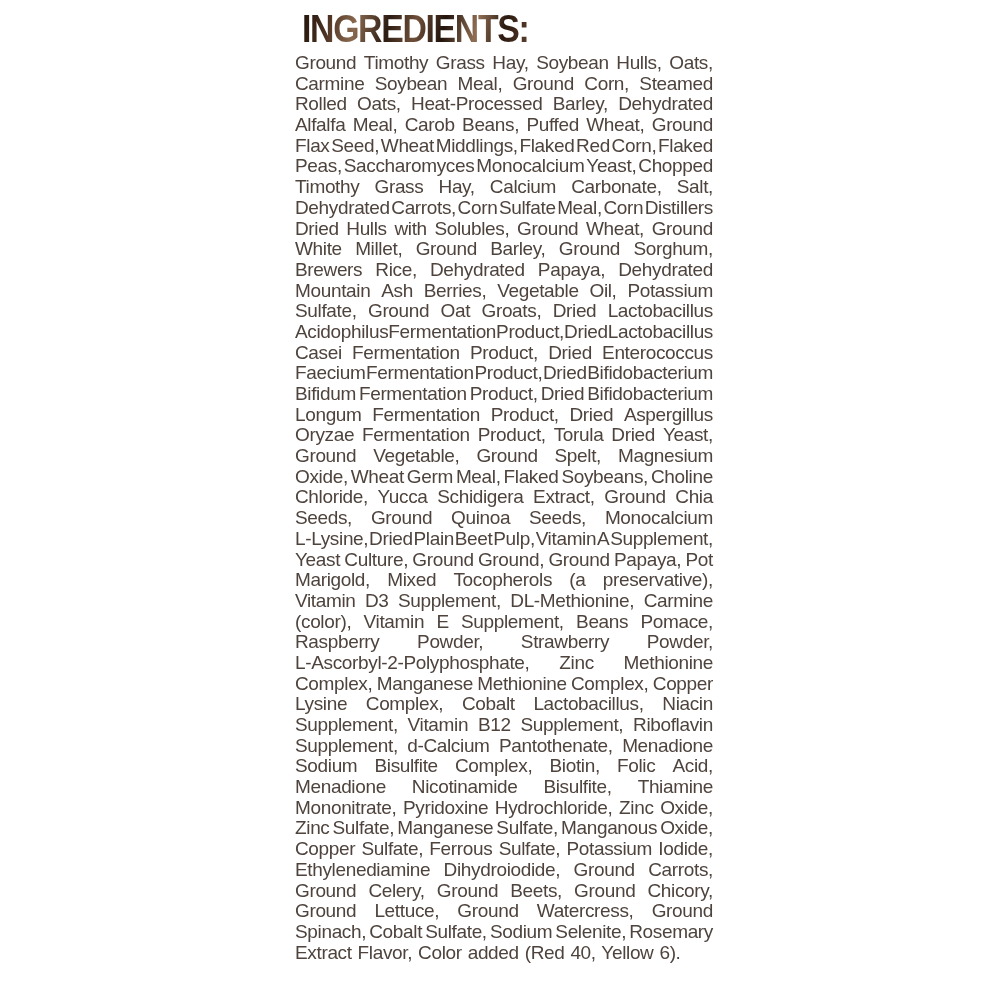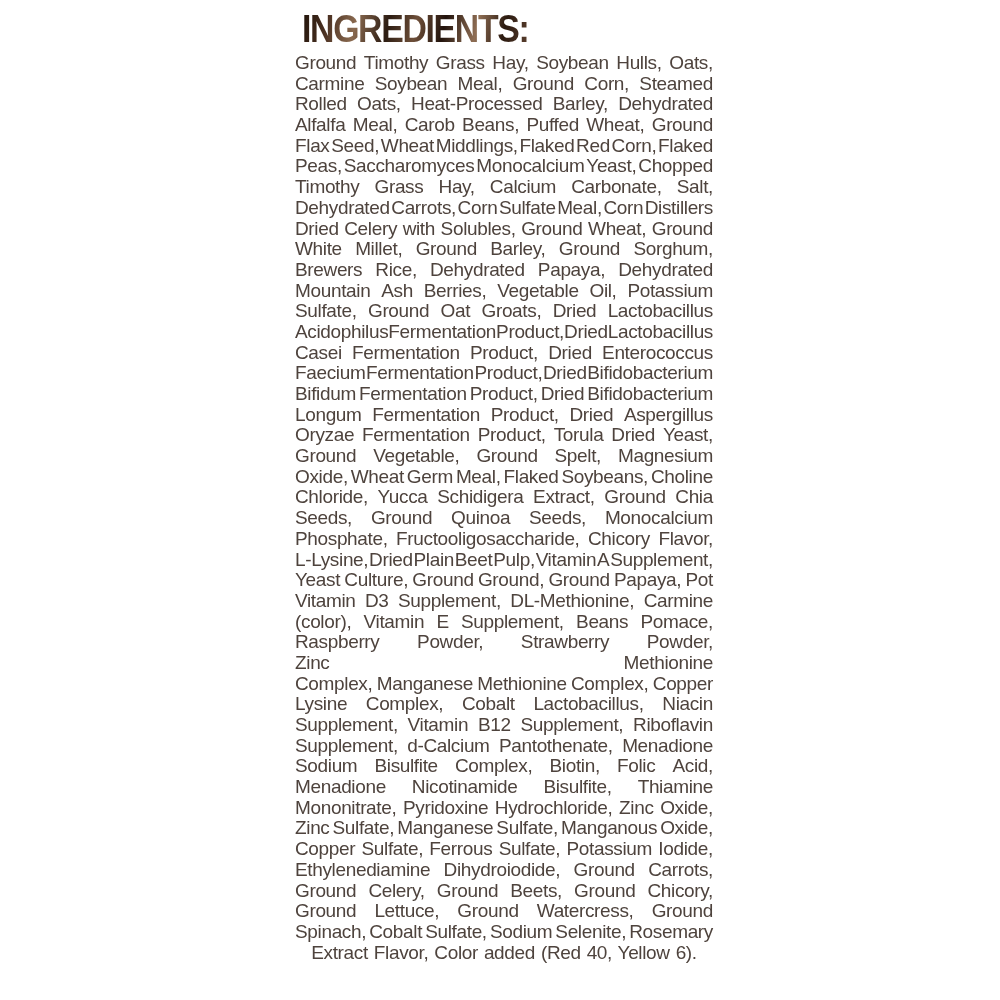--- a/index.html
+++ b/index.html
@@ -57,21 +57,21 @@
   .line {
     display: flex;
     justify-content: space-between;
     align-items: baseline;
     height: 20.7px;
     line-height: 20.7px;
     white-space: nowrap;
   }
   .line.last {
     display: block;
-    text-align: center;
+    text-align: left;
     word-spacing: 1px;
   }
 </style>
 </head>
 <body>
 
 <div class="label-panel">
   <h1 class="heading">INGREDIENTS:</h1>
   <div class="ingredients-text">
       <div class="line">
@@ -136,21 +136,21 @@
         <span>Dehydrated</span>
         <span>Carrots,</span>
         <span>Corn</span>
         <span>Sulfate</span>
         <span>Meal,</span>
         <span>Corn</span>
         <span>Distillers</span>
       </div>
       <div class="line">
         <span>Dried</span>
-        <span>Celery</span>
+        <span>Hulls</span>
         <span>with</span>
         <span>Solubles,</span>
         <span>Ground</span>
         <span>Wheat,</span>
         <span>Ground</span>
       </div>
       <div class="line">
         <span>White</span>
         <span>Millet,</span>
         <span>Ground</span>
@@ -249,45 +249,46 @@
         <span>Chia</span>
       </div>
       <div class="line">
         <span>Seeds,</span>
         <span>Ground</span>
         <span>Quinoa</span>
         <span>Seeds,</span>
         <span>Monocalcium</span>
       </div>
       <div class="line">
-        <span>Phosphate,</span>
-        <span>Fructooligosaccharide,</span>
-        <span>Chicory</span>
-        <span>Flavor,</span>
-      </div>
-      <div class="line">
         <span>L-Lysine,</span>
         <span>Dried</span>
         <span>Plain</span>
         <span>Beet</span>
         <span>Pulp,</span>
         <span>Vitamin</span>
         <span>A</span>
         <span>Supplement,</span>
       </div>
       <div class="line">
         <span>Yeast</span>
         <span>Culture,</span>
         <span>Ground</span>
         <span>Ground,</span>
         <span>Ground</span>
         <span>Papaya,</span>
         <span>Pot</span>
       </div>
       <div class="line">
+        <span>Marigold,</span>
+        <span>Mixed</span>
+        <span>Tocopherols</span>
+        <span>(a</span>
+        <span>preservative),</span>
+      </div>
+      <div class="line">
         <span>Vitamin</span>
         <span>D3</span>
         <span>Supplement,</span>
         <span>DL-Methionine,</span>
         <span>Carmine</span>
       </div>
       <div class="line">
         <span>(color),</span>
         <span>Vitamin</span>
         <span>E</span>
@@ -295,20 +296,21 @@
         <span>Beans</span>
         <span>Pomace,</span>
       </div>
       <div class="line">
         <span>Raspberry</span>
         <span>Powder,</span>
         <span>Strawberry</span>
         <span>Powder,</span>
       </div>
       <div class="line">
+        <span>L-Ascorbyl-2-Polyphosphate,</span>
         <span>Zinc</span>
         <span>Methionine</span>
       </div>
       <div class="line">
         <span>Complex,</span>
         <span>Manganese</span>
         <span>Methionine</span>
         <span>Complex,</span>
         <span>Copper</span>
       </div>

